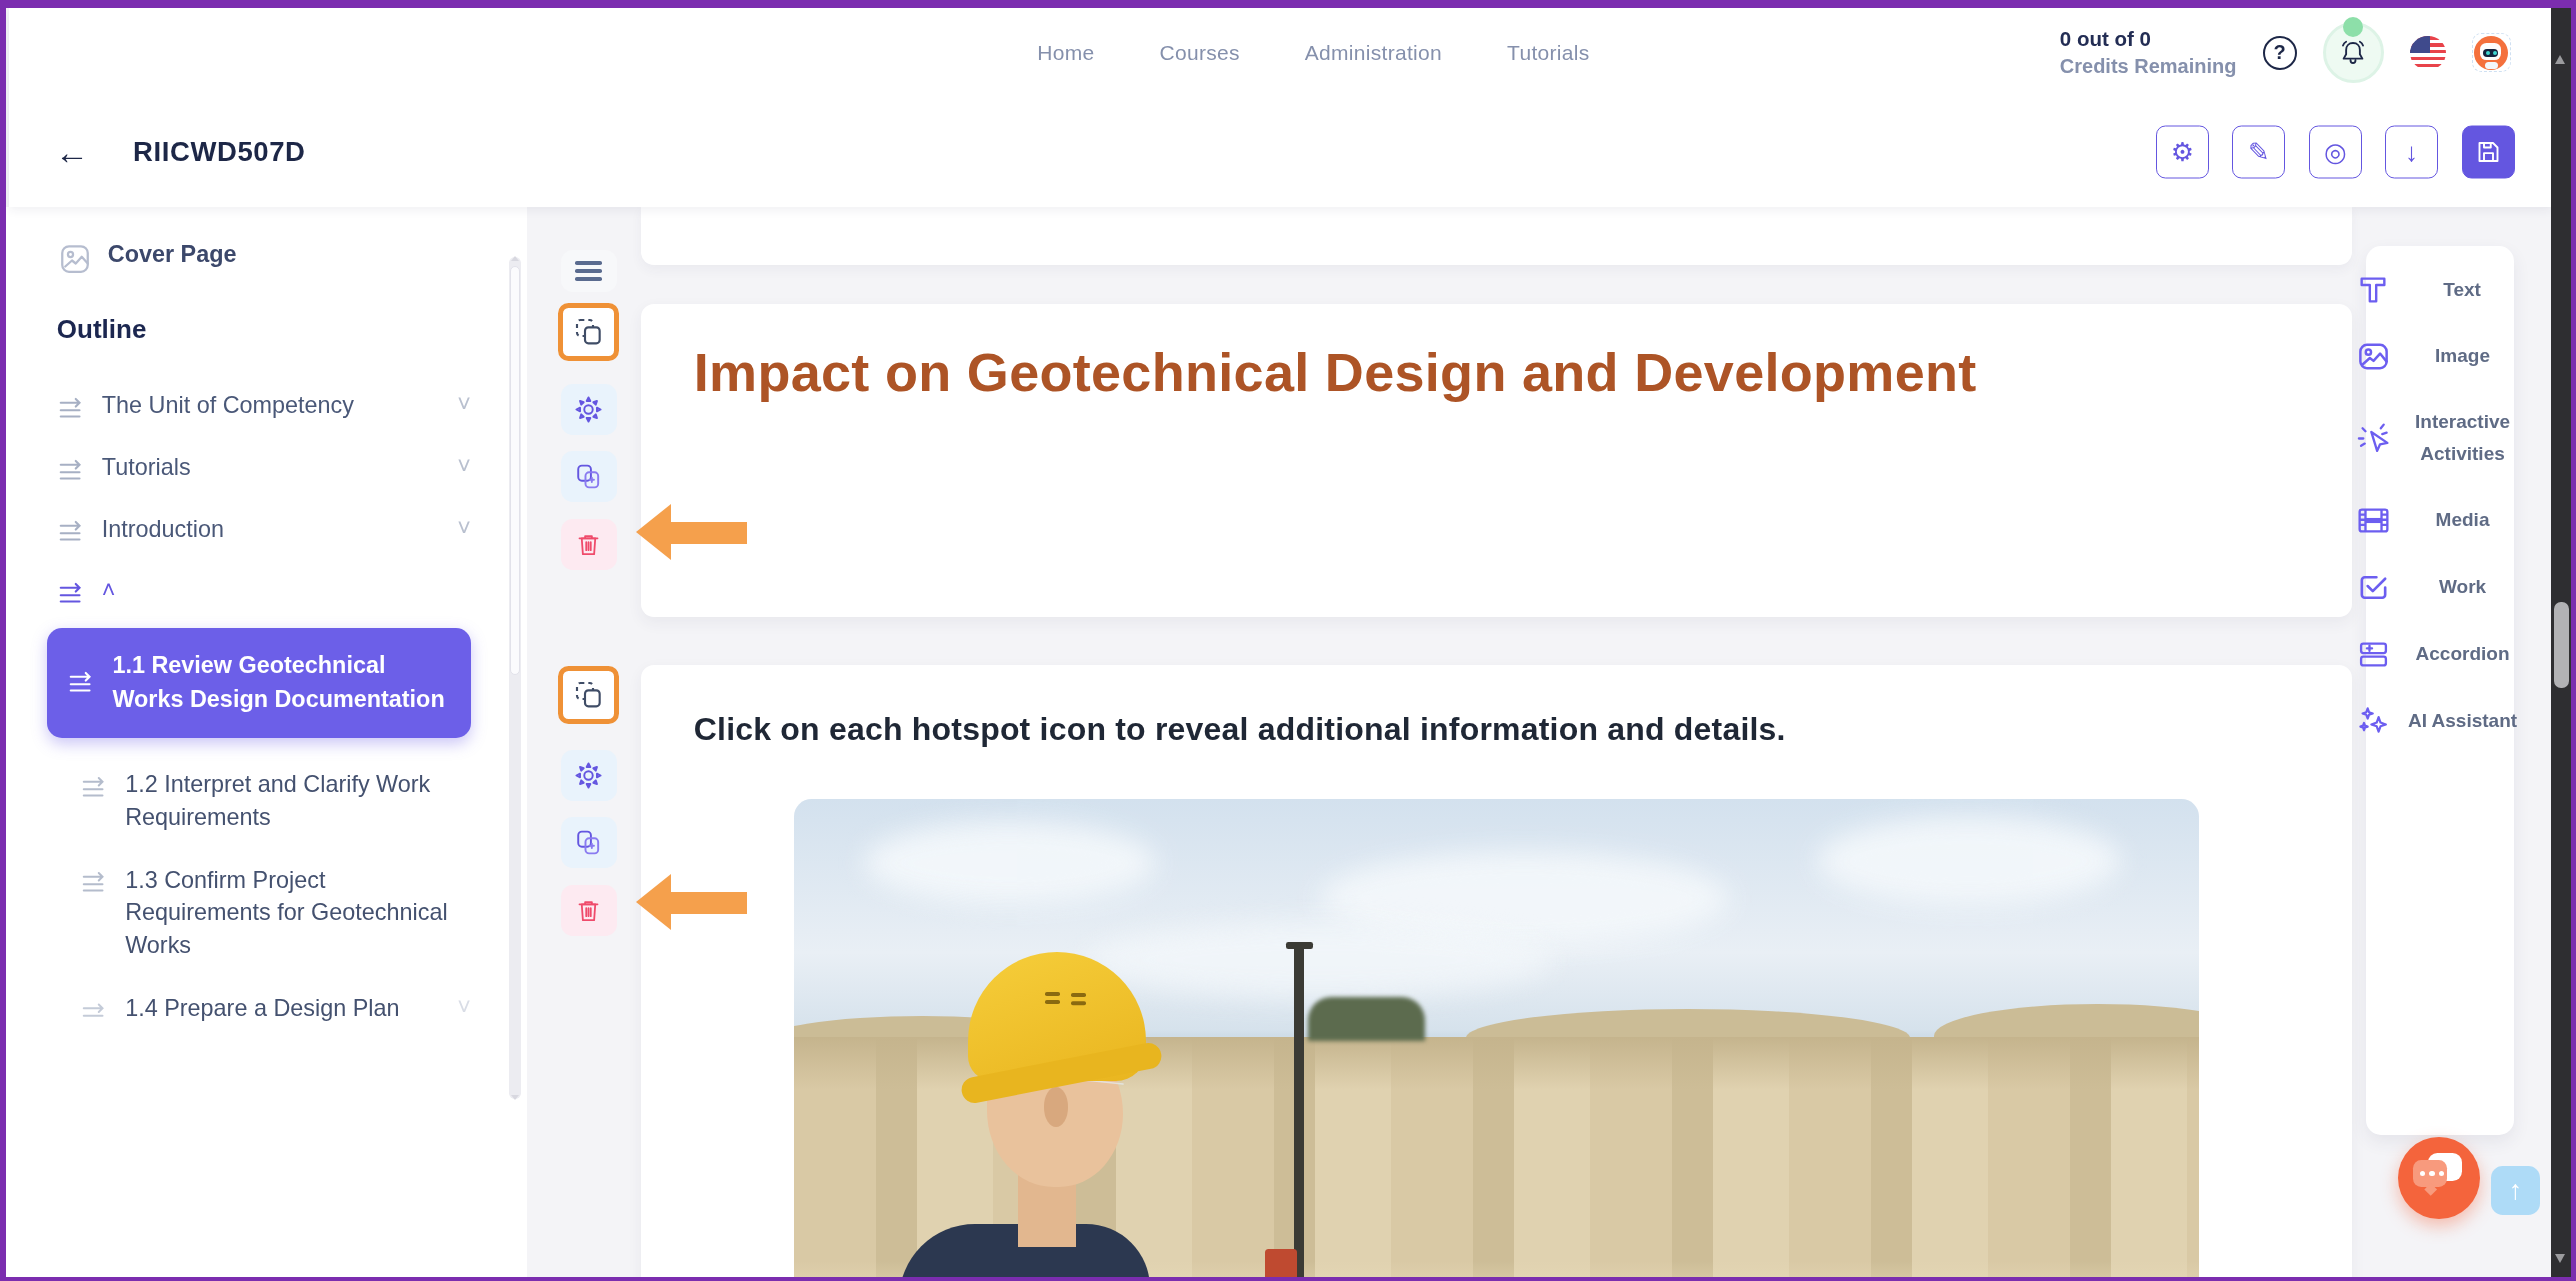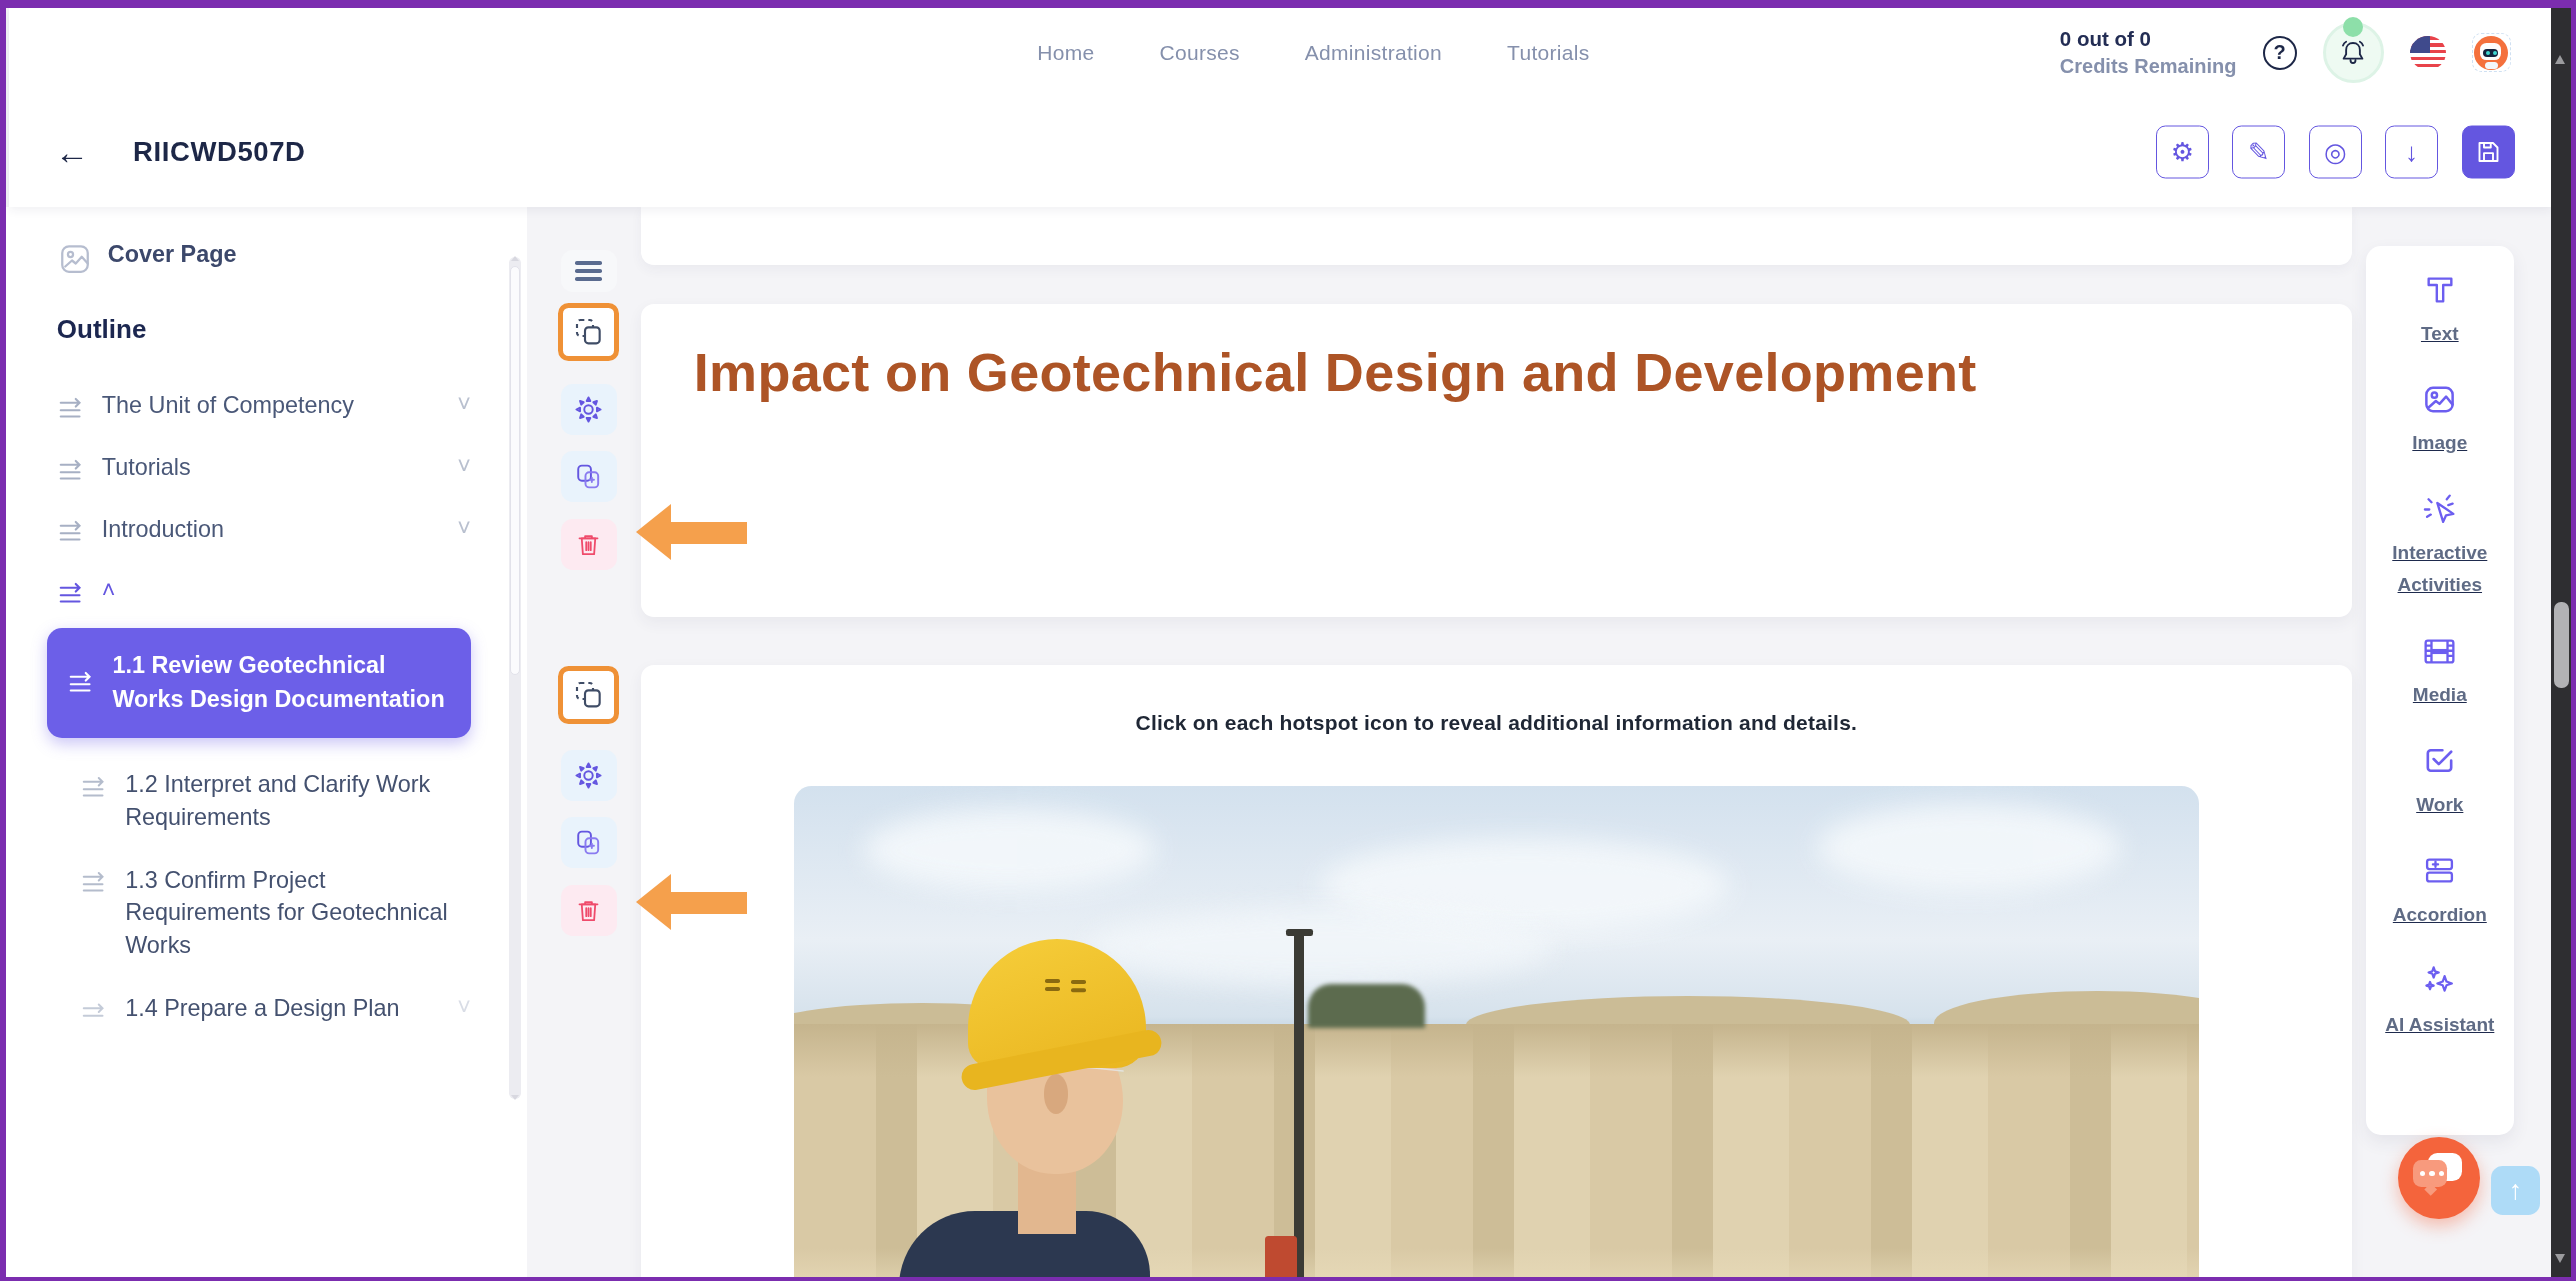--- a/index.html
+++ b/index.html
@@ -83,21 +83,21 @@
   
   .ann-arrow{position:absolute;left:630px;width:111px;height:56px;z-index:11;pointer-events:none;}
   .ann-arrow .shaft{position:absolute;left:34px;top:17.5px;width:77px;height:22px;background:#f5a04c;}
   .ann-arrow .head{position:absolute;left:0;top:0;width:0;height:0;border-top:28px solid transparent;border-bottom:28px solid transparent;border-right:35px solid #f5a04c;}
   .arrow1{top:297px;} .arrow2{top:667px;}
   
   .strip{position:absolute;left:635px;top:0;width:1711px;height:58px;background:#fff;border-radius:0 0 13px 13px;box-shadow:0 4.7px 11.7px rgba(50,50,90,.05);}
   .card1{position:absolute;left:635px;top:97px;width:1711px;height:313px;background:#fff;border-radius:13px;box-shadow:0 5.8px 15px rgba(50,50,90,.06);padding:37px 53px;}
   .heading{font-size:54px;font-weight:700;color:#ad5426;letter-spacing:0.3px;}
   .card2{position:absolute;left:635px;top:458px;width:1711px;height:701px;background:#fff;border-radius:13px;box-shadow:0 5.8px 15px rgba(50,50,90,.06);padding:46px 53px;}
-  .instruction{font-size:21px;font-weight:700;color:#1f2735;letter-spacing:0.2px;text-align:center;}
+  .instruction{font-size:32px;font-weight:700;color:#1f2735;letter-spacing:0.2px;}
   
   .photo{position:relative;margin:51px auto 0;width:1405px;height:549px;border-radius:17.5px 17.5px 0 0;overflow:hidden;
          background:linear-gradient(180deg,#d3e1ee 0%,#e9eff5 28%,#d6e2ec 42%,#cfdde8 43%);}
   .cloud{position:absolute;background:#f4f8fb;border-radius:50%;filter:blur(13px);opacity:.9;}
   .rock{position:absolute;left:0;top:238px;width:100%;height:311px;
         background:repeating-linear-gradient(90deg,#d9c9a5 0 82px,#cdbd97 82px 123px,#e0d2b0 123px 199px);}
   .rock-shade{position:absolute;left:0;top:238px;width:100%;height:53px;background:linear-gradient(180deg,#c5b48d,rgba(197,180,141,0));}
   .rock-bottom{position:absolute;left:0;top:462px;width:100%;height:88px;background:linear-gradient(180deg,rgba(236,223,190,0),#e9dcba 60%);}
   .mound{position:absolute;background:#cbbc96;border-radius:50% 50% 0 0;}
   .trees{position:absolute;left:514px;top:198px;width:117px;height:44px;background:#5c6b4e;border-radius:23.4px 23.4px 0 0;filter:blur(2.3px);}
@@ -110,21 +110,21 @@
   .ear{position:absolute;left:250px;top:288px;width:24.5px;height:40px;background:#d8a87e;border-radius:50%;}
   .glasses{position:absolute;left:291px;top:272px;width:42px;height:5.8px;background:#e6edf3;border-radius:2.9px;transform:rotate(6deg);box-shadow:0 8.2px 0 -2.3px rgba(230,237,243,.7);}
   .hat{position:absolute;left:174px;top:153px;width:178px;height:129px;background:linear-gradient(160deg,#f6ce3b,#e9b51f);border-radius:94px 94px 32px 26px;}
   .hat-brim{position:absolute;left:166px;top:261px;width:203px;height:26px;background:#e8b51f;border-radius:13px;transform:rotate(-11deg);}
   .vent{position:absolute;width:15px;height:3.5px;background:#8a6a10;border-radius:1.8px;}
   .v1{left:251px;top:193px;} .v2{left:277px;top:194px;box-shadow:0 8.2px 0 #8a6a10;}
   .v3{left:251px;top:201px;}
   
   .elements{position:absolute;left:2360px;top:39px;width:148px;height:889px;background:#fff;border-radius:15px;
             box-shadow:0 7px 17.5px rgba(50,50,90,.08);display:flex;flex-direction:column;align-items:center;padding-top:27px;}
-  .el-item{display:flex;flex-direction:column;align-items:center;gap:10.5px;margin-bottom:32px;cursor:pointer;text-decoration:underline;}
+  .el-item{display:flex;flex-direction:row;align-items:center;gap:10.5px;margin-bottom:32px;cursor:pointer;}
   .el-label{font-size:19px;font-weight:600;color:#5f6b85;text-align:center;line-height:1.7;width:123px;}
   .el-icon{color:#6c5ef0;}
   
   .chat-btn{position:absolute;left:2398px;top:1137px;width:82px;height:82px;border-radius:50%;background:#f4643c;z-index:30;cursor:pointer;box-shadow:0 7px 17.5px rgba(244,100,60,.4);}
   .bub-back{position:absolute;left:30px;top:16.4px;width:34px;height:28px;background:#fff;border-radius:9.4px;}
   .bub-front{position:absolute;left:15px;top:23.4px;width:34px;height:27px;background:#f89a7d;border-radius:8.2px;}
   .bub-tail{position:absolute;left:28px;top:48px;width:9.4px;height:9.4px;background:#f89a7d;transform:rotate(45deg);}
   .bub-dots{position:absolute;left:22px;top:34px;display:flex;gap:4.1px;}
   .bub-dots div{width:5.3px;height:5.3px;border-radius:50%;background:#fff;}
   .top-btn{position:absolute;left:2491px;top:1166px;width:49px;height:49px;border-radius:11.7px;background:#aedbf7;color:#fff;

